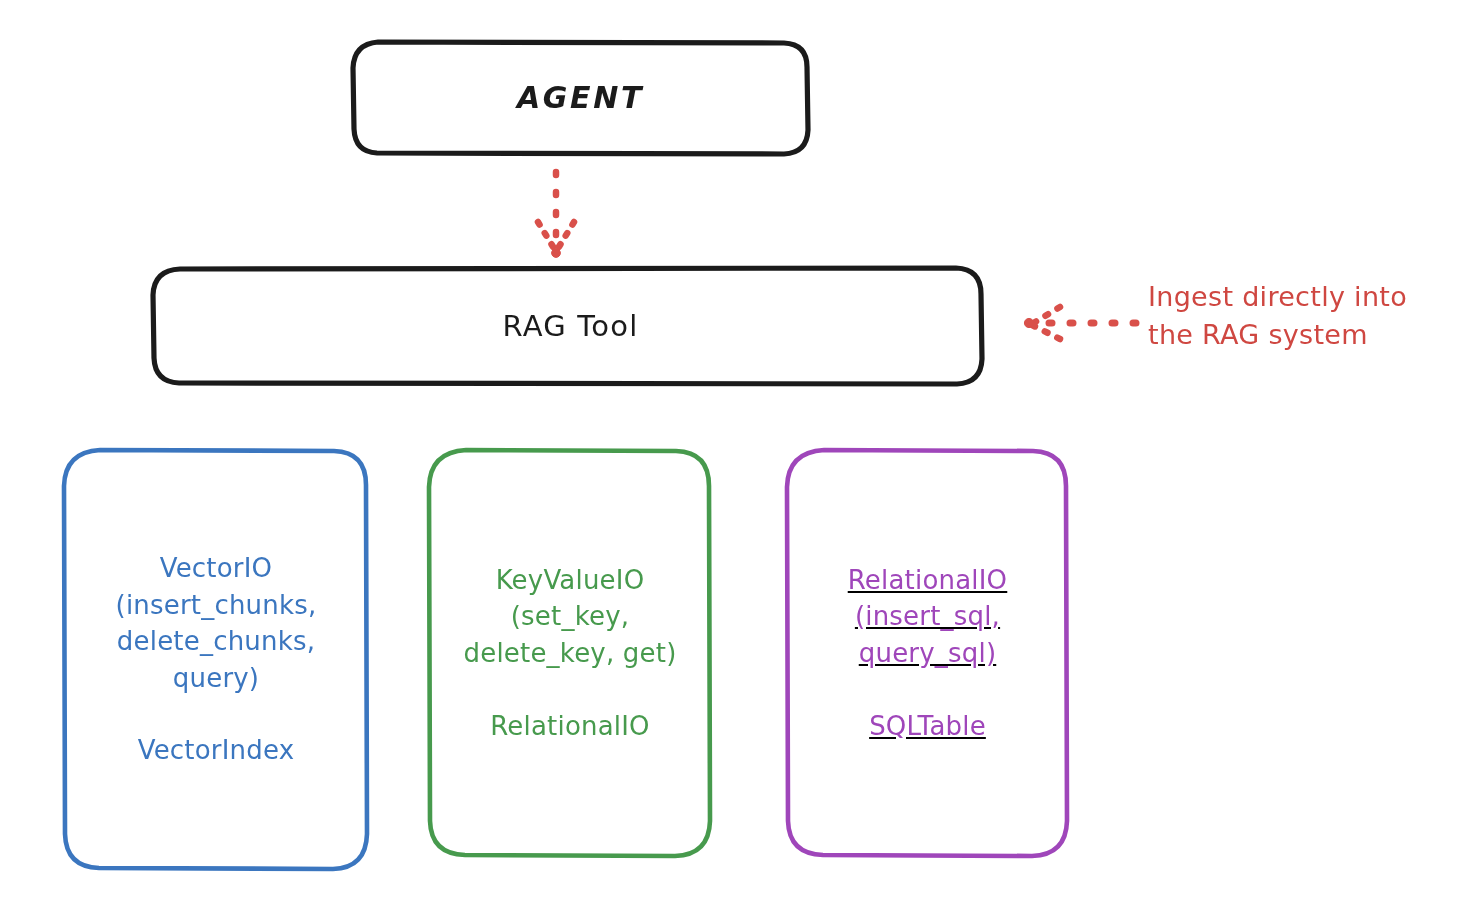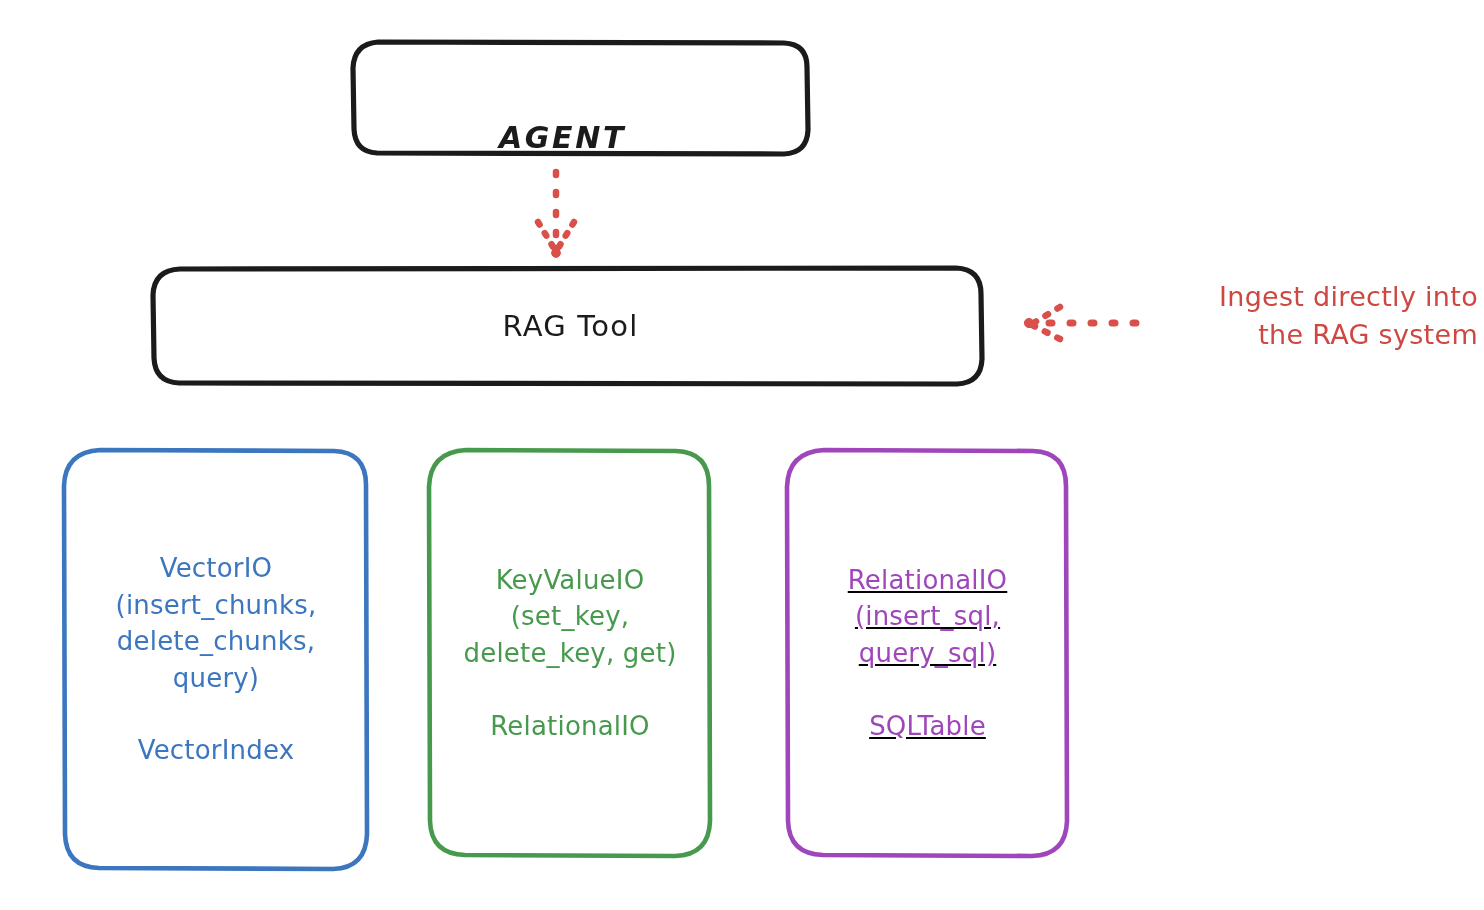--- a/index.html
+++ b/index.html
@@ -34,25 +34,24 @@
   .node-label {
     position: relative;
     z-index: 2;
     white-space: pre-line;
     line-height: 1.34;
     letter-spacing: 0.5px;
   }
 
   
   #agent-node {
-    left: 335px;
+    left: 353px;
     top: 41px;
     width: 455px;
     height: 114px;
-    margin-top: 40px;
   }
   #agent-node .node-label {
     font-family: "DejaVu Sans", sans-serif;
     font-style: italic;
     font-weight: 700;
     font-size: 30px;
     letter-spacing: 2.6px;
     color: #1b1b1b;
   }
 
@@ -115,21 +114,21 @@
     left: 1148px;
     top: 278px;
     width: 330px;
     font-family: "DejaVu Sans", sans-serif;
     font-size: 27px;
     font-weight: 500;
     line-height: 1.42;
     letter-spacing: 0.3px;
     color: #cf4741;
     white-space: pre-line;
-    text-align: right;
+    text-align: left;
   }
 </style>
 </head>
 <body>
 
 <svg id="canvas" viewBox="0 0 1484 910" xmlns="http://www.w3.org/2000/svg">
 
   <g>
     <path d="M 378 42
              L 784 43

